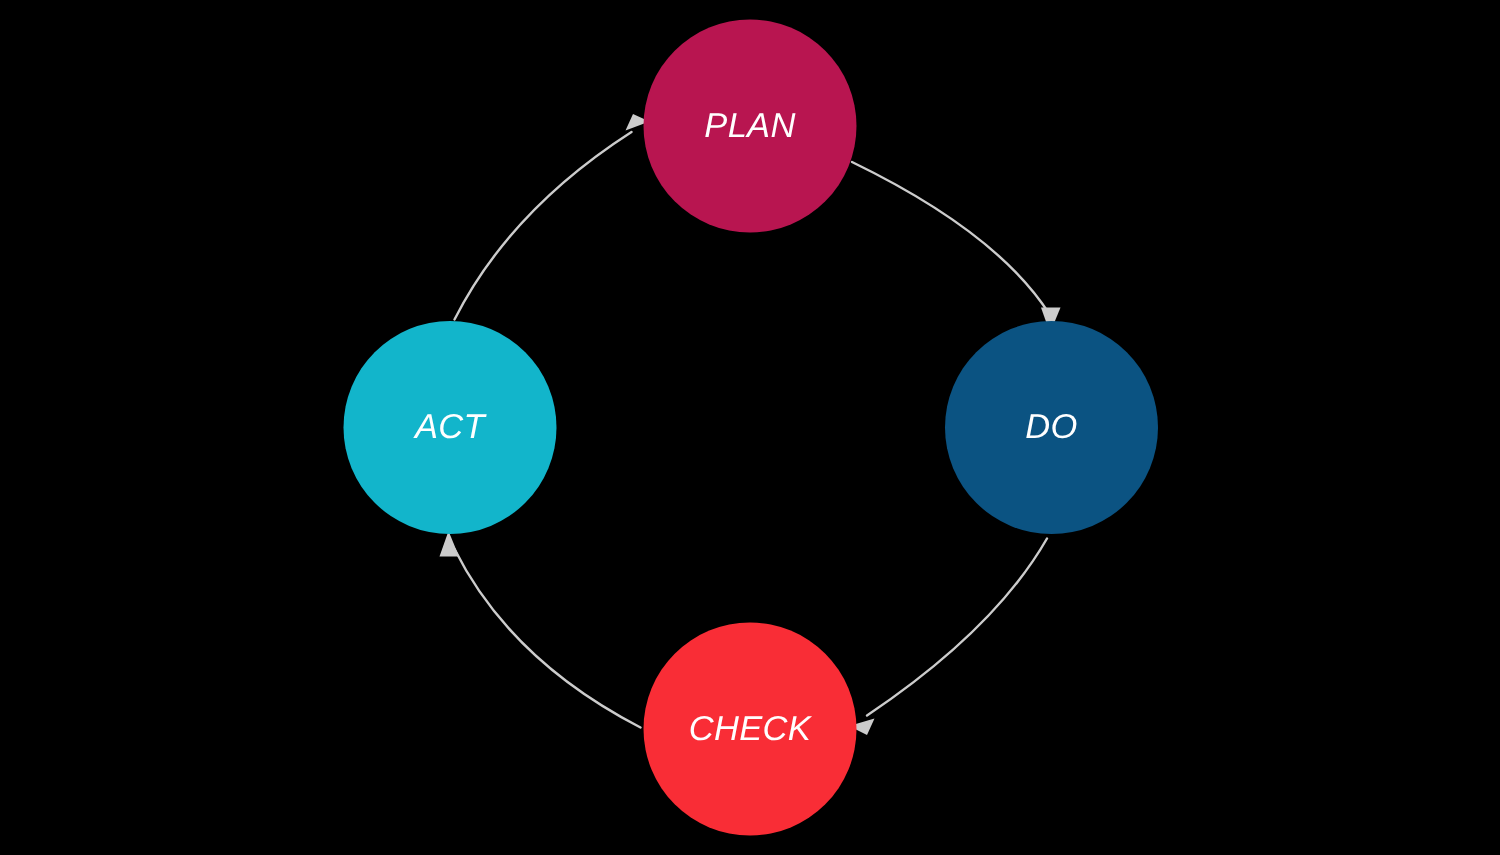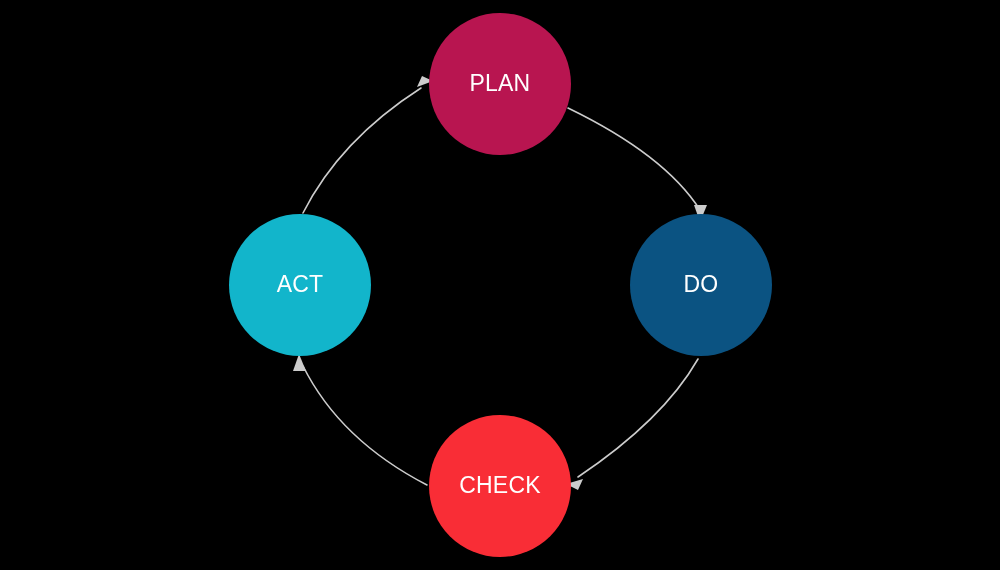--- a/index.html
+++ b/index.html
@@ -12,20 +12,21 @@
     width: 1000px;
     height: 570px;
     overflow: hidden;
     font-family: "Liberation Sans", sans-serif;
   }
   #diagram-root {
     position: relative;
     width: 1000px;
     height: 570px;
     background: #000000;
+    font-style: italic;
   }
   #cycle-svg {
     position: absolute;
     top: 0;
     left: 0;
     width: 1000px;
     height: 570px;
     display: block;
   }
   .node-label {

